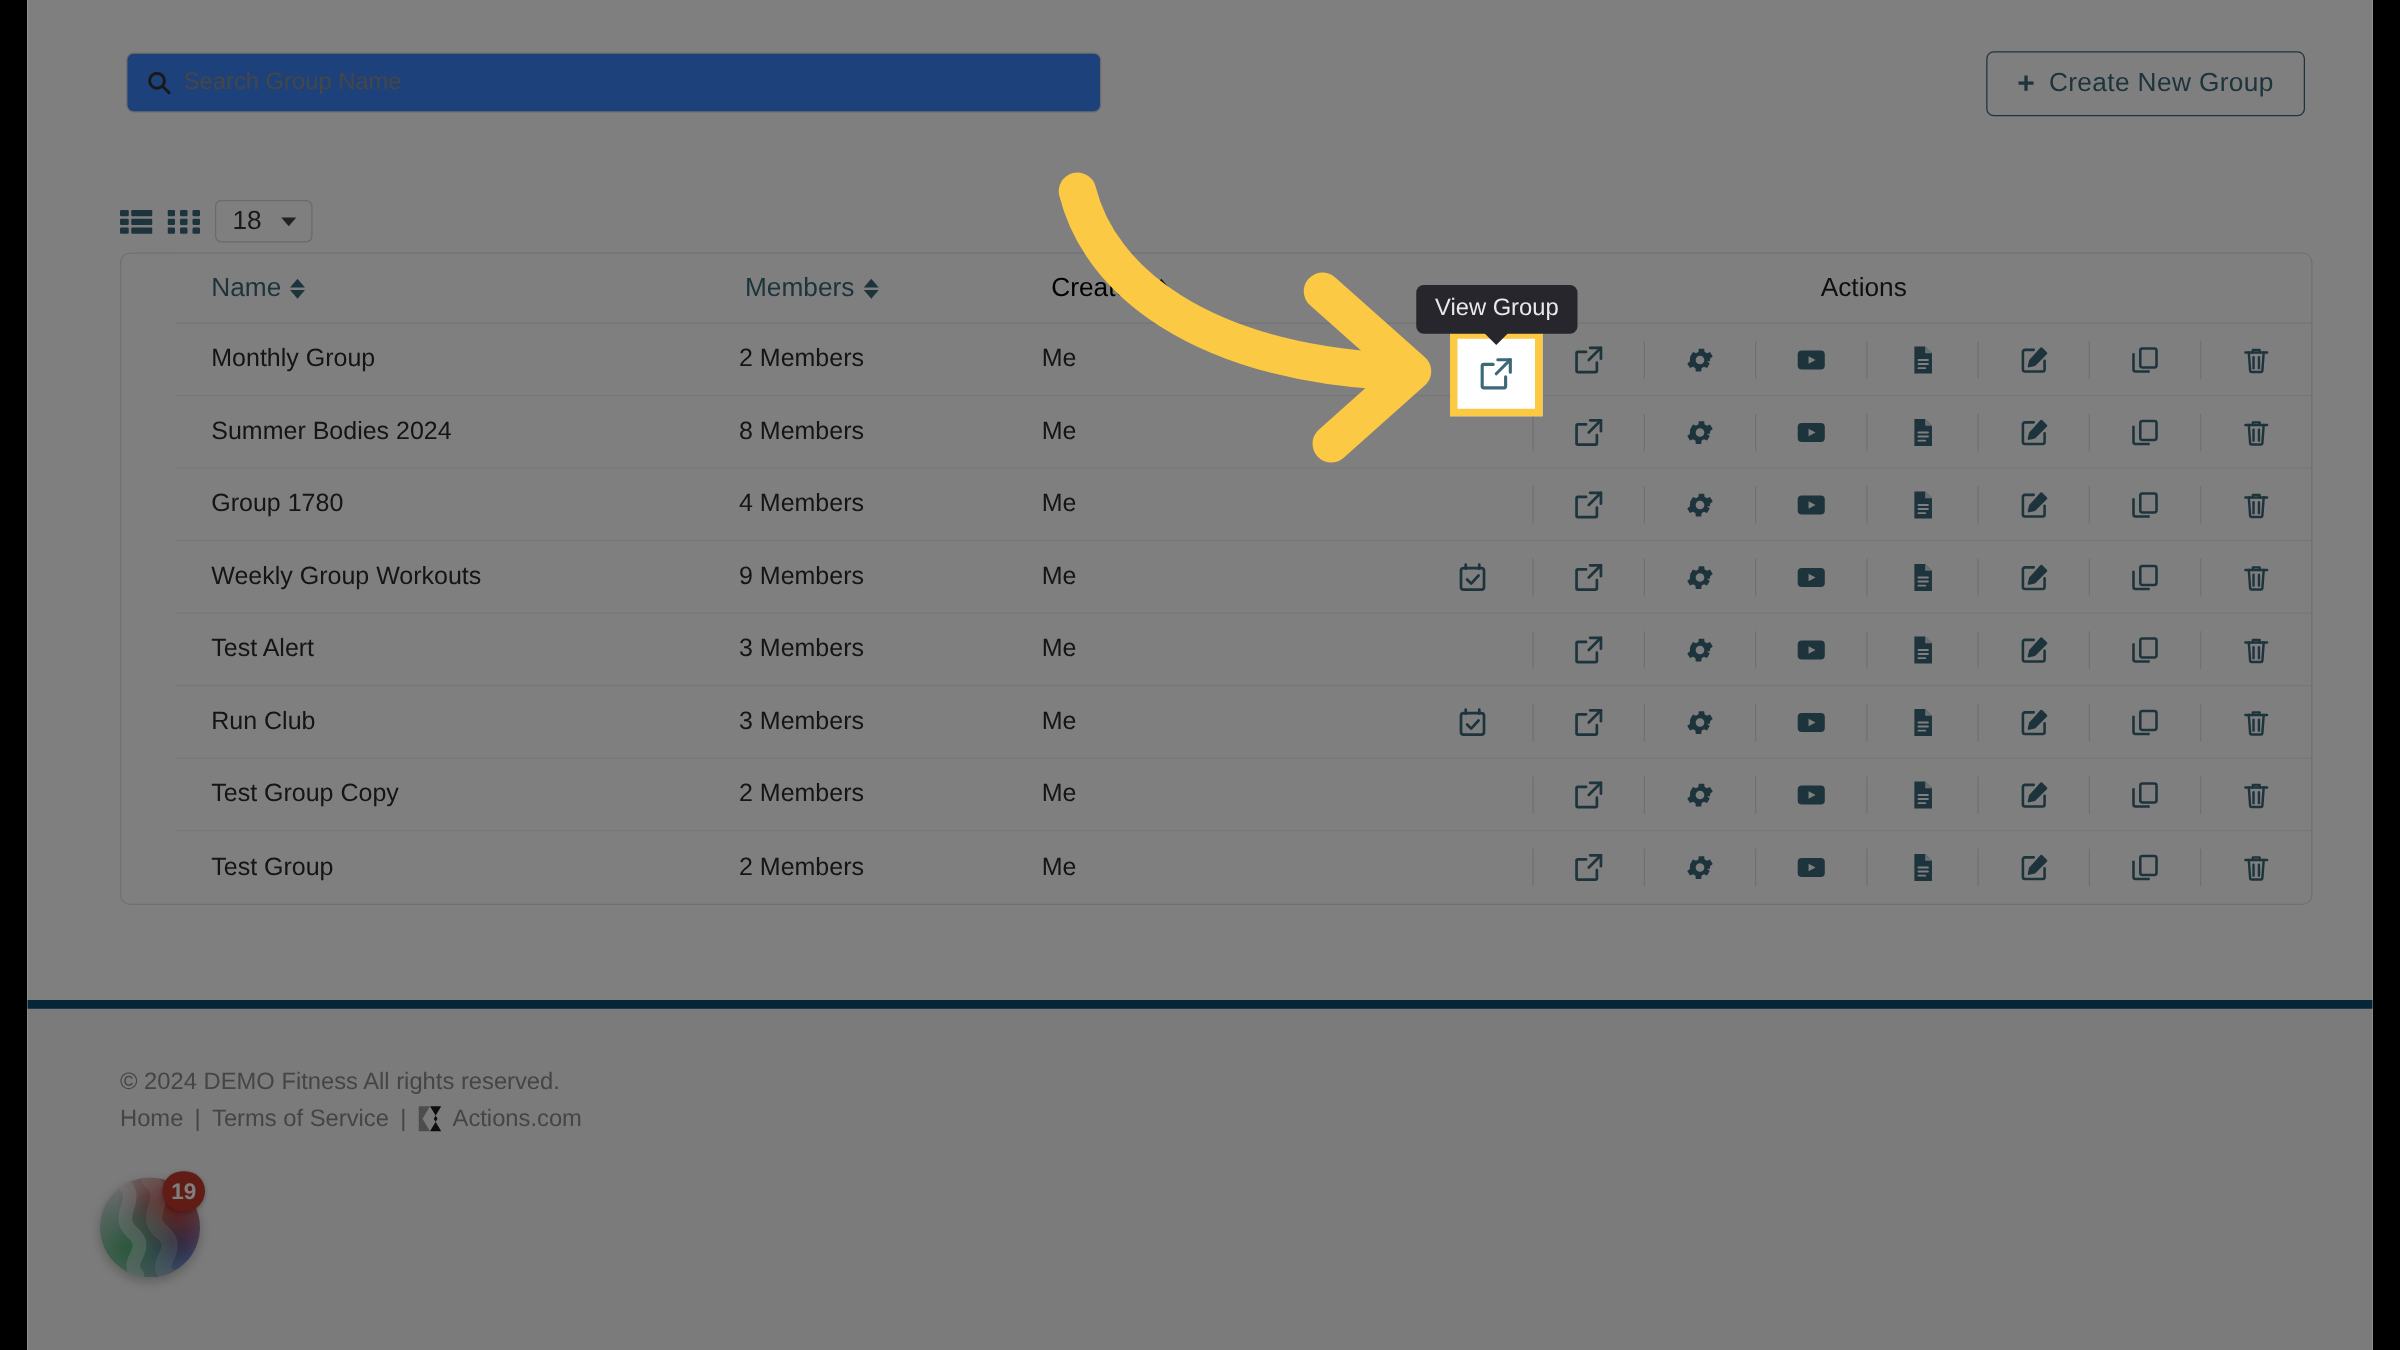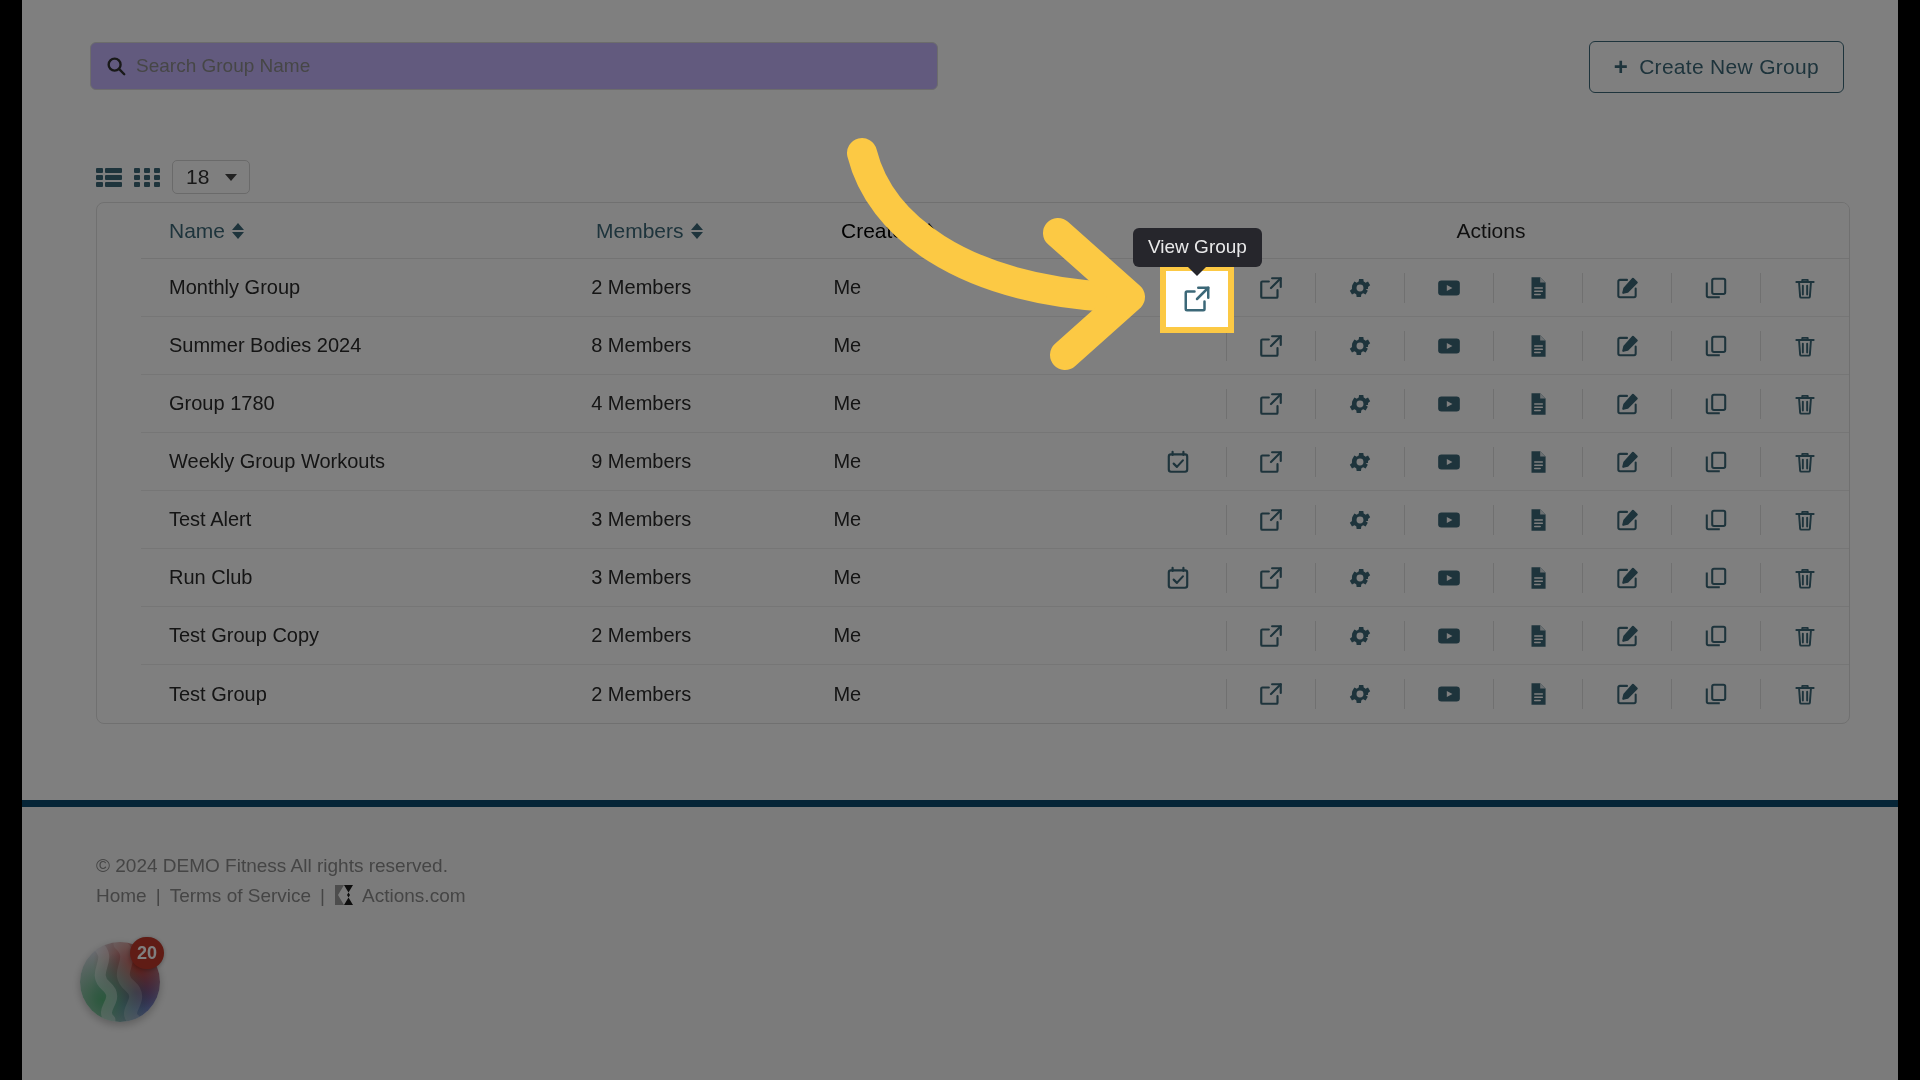--- a/index.html
+++ b/index.html
@@ -32,23 +32,23 @@
   .footer-area {
     position: absolute;
     left: 0; top: 800px; right: 0; bottom: 0;
     background: #f7f7f7;
     border-top: 7px solid #0c4a6e;
   }
 
   
   .searchbox {
     position: absolute;
-    left: 68px; top: 42px;
-    width: 848px; height: 48px;
-    background: #c4b5fd;
+    left: 79px; top: 42px;
+    width: 780px; height: 48px;
+    background: #3b82f6;
     border: 1px solid #d9d9d9;
     border-radius: 6px;
     display: flex; align-items: center;
     padding: 0 14px;
   }
   .search-icon { width: 22px; height: 22px; flex: 0 0 auto; margin-right: 9px; }
   .search-icon svg { display: block; }
   .search-input {
     border: none; outline: none; background: transparent;
     font-family: "Liberation Sans", sans-serif;
@@ -999,21 +999,21 @@
           </div>
         </div>
 
         <div class="chat-widget">
           <div class="chat-bubble">
             <svg class="chat-wave" viewBox="0 0 80 80" preserveAspectRatio="none">
               <path d="M18 4 C34 18, 10 30, 26 44 C42 58, 18 66, 30 78" fill="none" stroke="rgba(255,255,255,.35)" stroke-width="11" stroke-linecap="round"></path>
               <path d="M40 2 C58 18, 32 30, 50 44 C66 58, 42 68, 54 78" fill="none" stroke="rgba(255,255,255,.2)" stroke-width="13" stroke-linecap="round"></path>
             </svg>
           </div>
-          <div class="chat-badge">20</div>
+          <div class="chat-badge">19</div>
         </div>
       </div>
 
     </div>
   </div>
 
   <div id="dim"></div>
 
   <svg class="arrow-layer" viewBox="0 0 1920 1080" width="1920" height="1080">
     <path d="M862 153 C880 225, 960 288, 1110 297" fill="none" stroke="#fcc944" stroke-width="30" stroke-linecap="round"></path>

